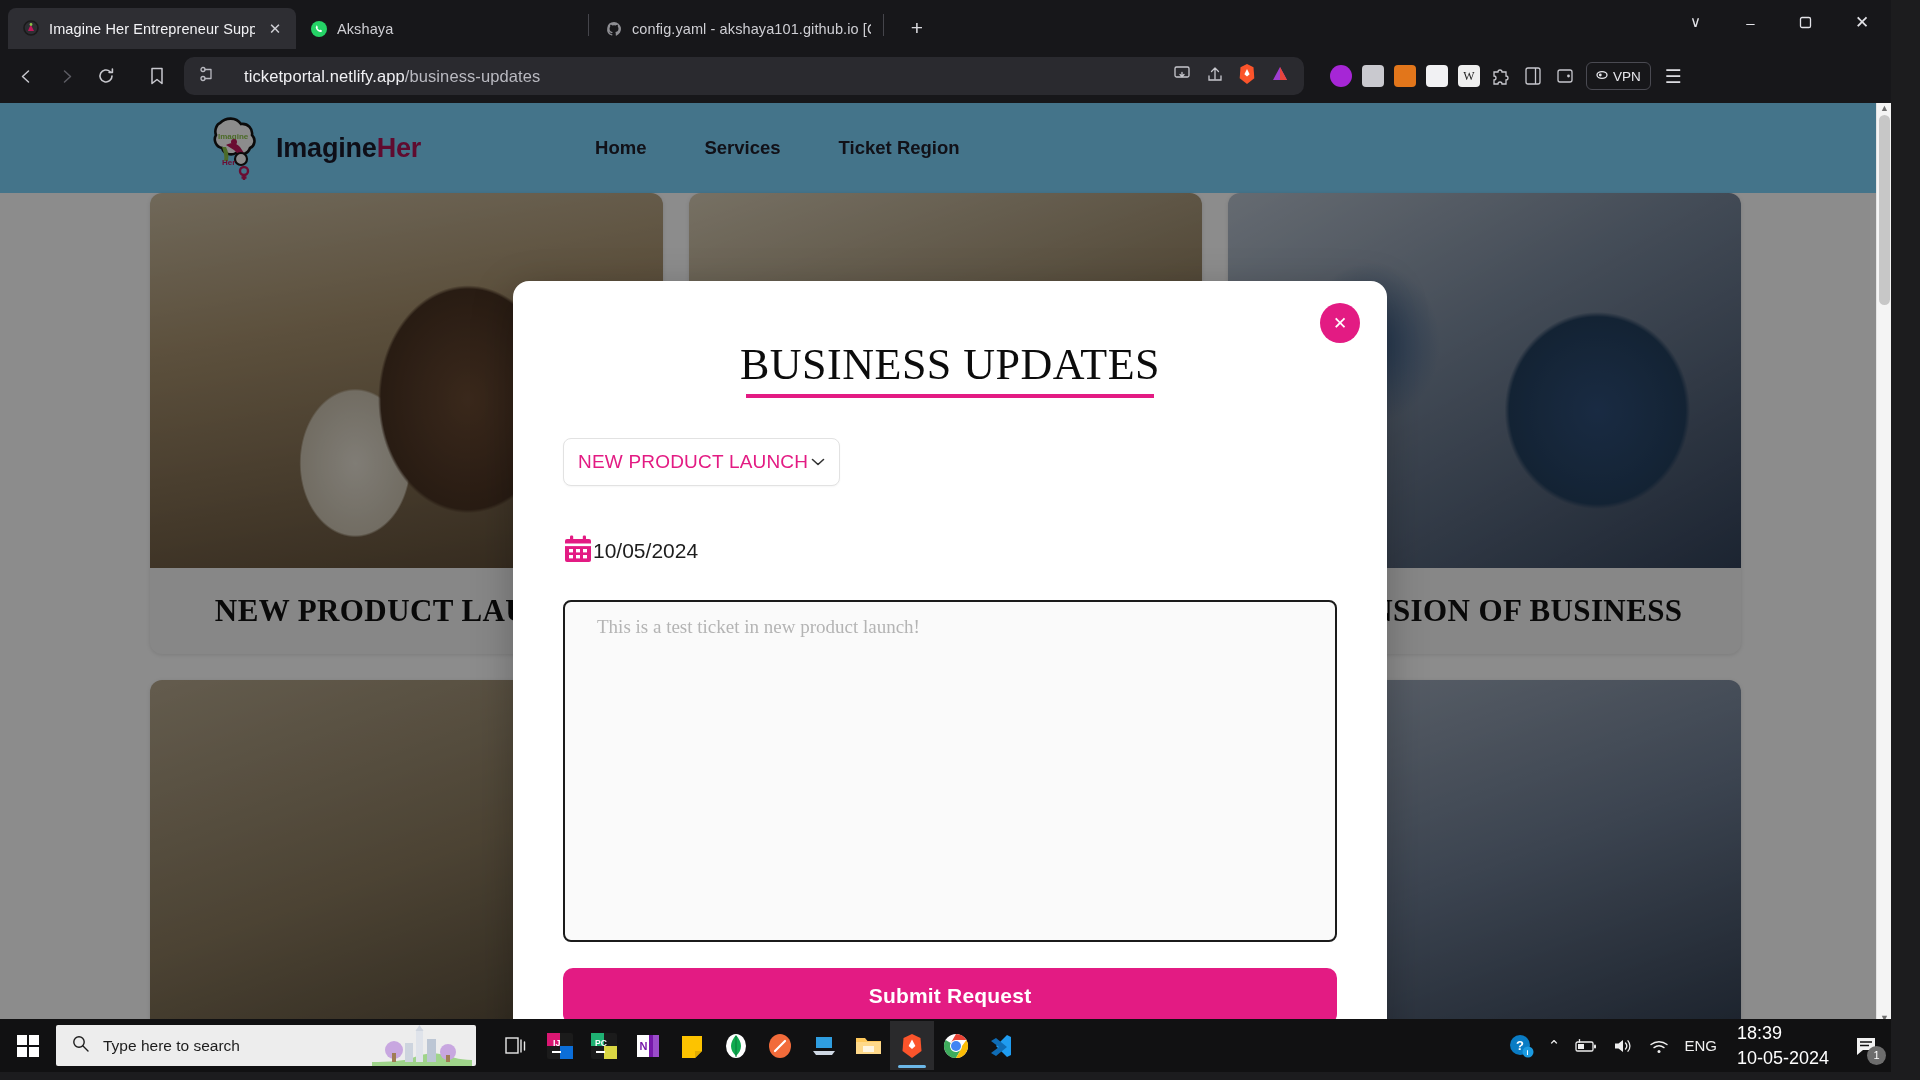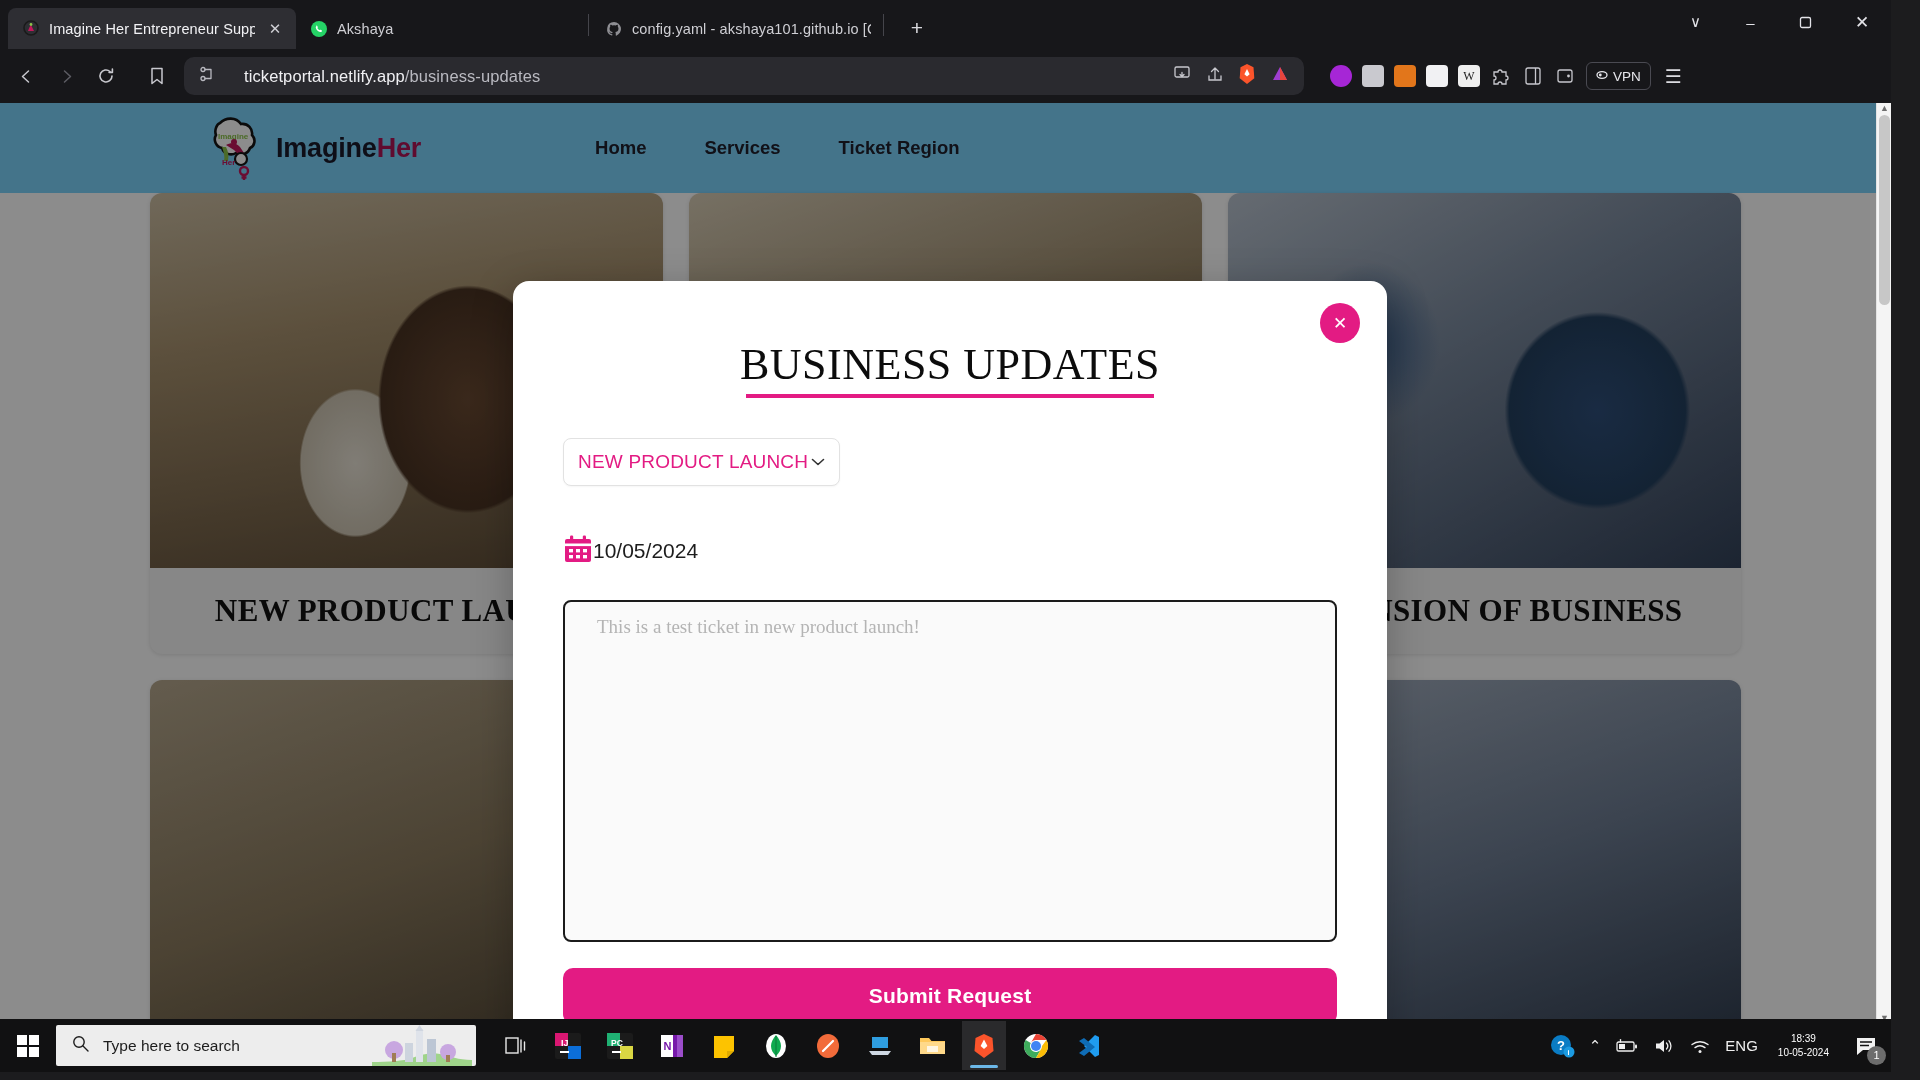--- a/index.html
+++ b/index.html
@@ -199,32 +199,32 @@
     background: #111112; display: flex; align-items: center; z-index: 80;
   }
   .start-btn { width: 56px; height: 53px; display: flex; align-items: center; justify-content: center; }
   .search-box {
     width: 420px; height: 41px; background: #ededed; border-radius: 2px;
     display: flex; align-items: center; gap: 14px; padding: 0 10px 0 16px;
     position: relative; overflow: hidden;
   }
   .search-ph { font-size: 15.5px; color: #1d1d1d; flex: 1; }
   .search-deco { position: absolute; right: 4px; bottom: 0; width: 100px; height: 41px; }
-  .task-icons { display: flex; align-items: center; gap: 8px; margin-left: 18px; text-decoration: underline; }
+  .task-icons { display: flex; align-items: center; gap: 0; margin-left: 18px; text-decoration: underline; }
   .tb-icon {
     width: 44px; height: 49px; display: flex; align-items: center; justify-content: center;
     position: relative;
   }
   .tb-icon.active { background: #2a2a2c; }
   .tb-icon .underline {
     position: absolute; bottom: 2px; left: 8px; right: 8px; height: 3px; background: #6cb8e8; border-radius: 2px;
   }
   .tray { margin-left: auto; display: flex; align-items: center; gap: 14px; padding-right: 8px; color: #f0f0f0; }
   .tray-item { display: flex; align-items: center; justify-content: center; font-size: 15px; }
-  .clock { text-align: center; font-size: 10px; line-height: 1.35; color: #fff; padding: 0 6px; }
+  .clock { font-size: 18px; line-height: 1.35; color: #fff; padding: 0 6px; }
   .notif { position: relative; width: 34px; height: 34px; display: flex; align-items: center; justify-content: center; }
   .notif-badge {
     position: absolute; right: -3px; bottom: -2px; width: 19px; height: 19px;
     background: #6d6d6d; color: #fff; border-radius: 50%; font-size: 11px;
     display: flex; align-items: center; justify-content: center;
   }
 </style>
 </head>
 <body>
 

